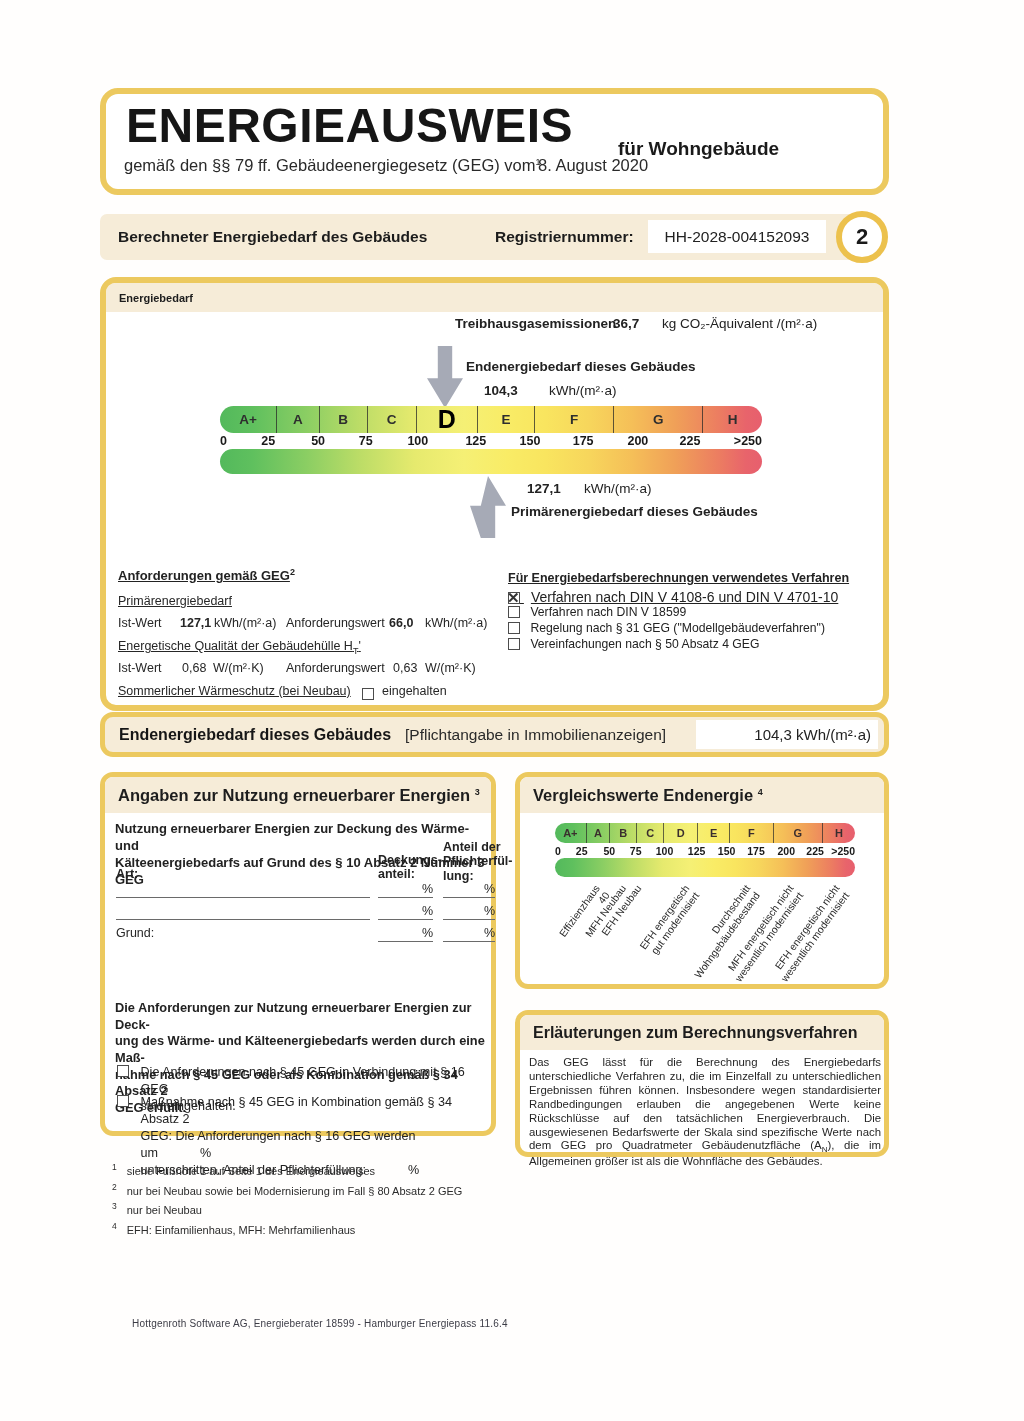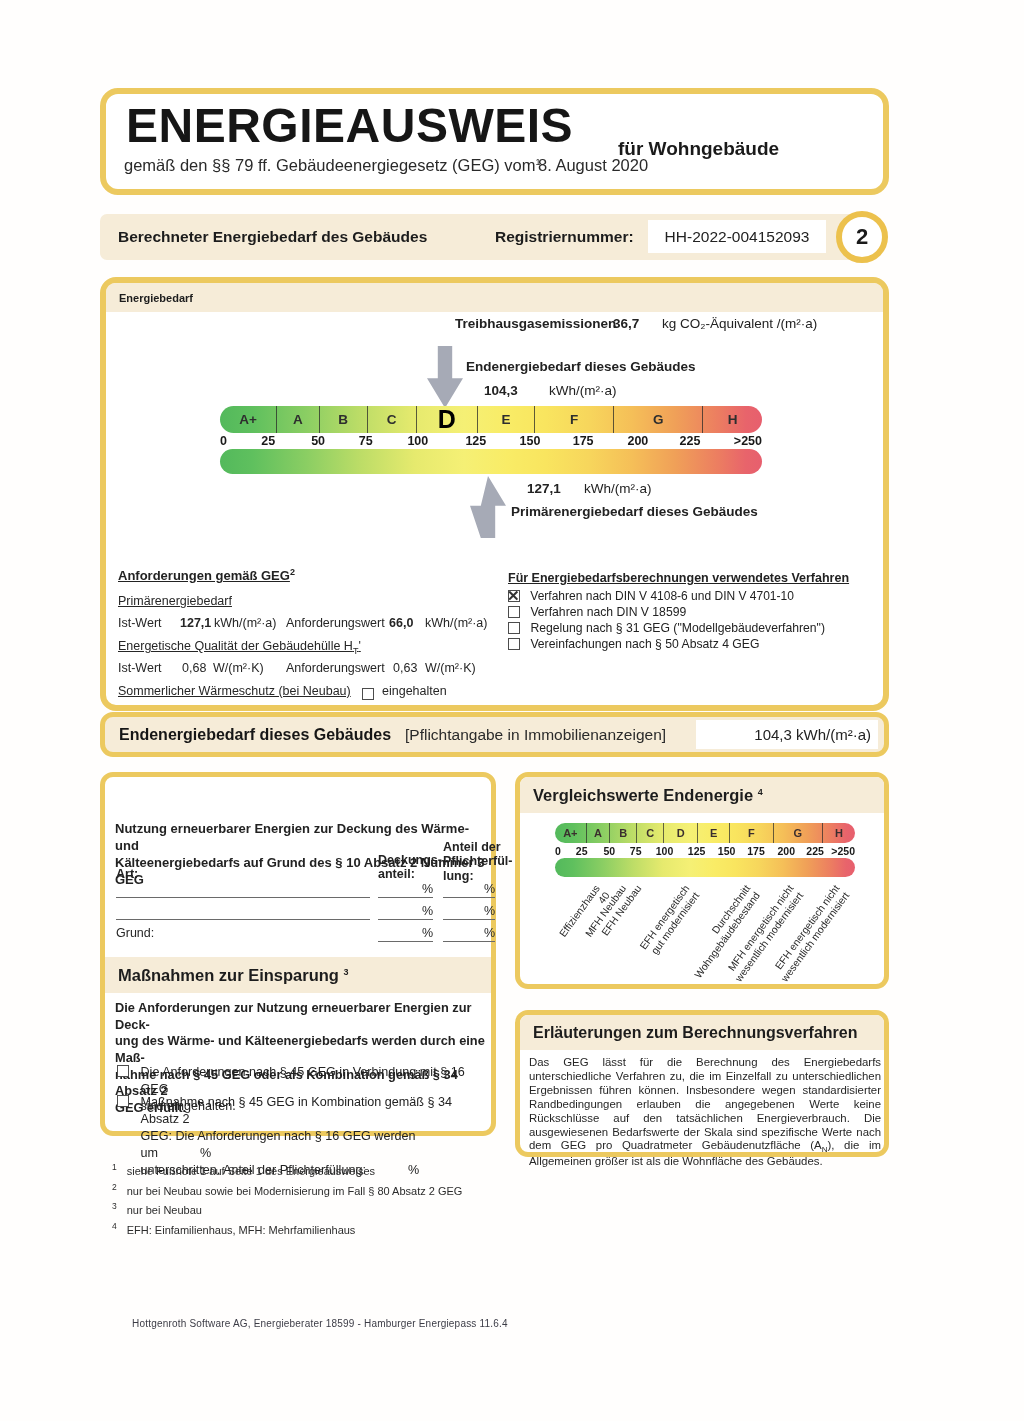--- a/index.html
+++ b/index.html
@@ -64,21 +64,21 @@
     <div class="abs" style="left:18px;top:62px;font-size:16.5px;color:#2a2a2a;">
       <span>gemäß den §§ 79 ff. Gebäudeenergiegesetz (GEG) vom</span><sup>1</sup>
     </div>
     <div class="abs" style="left:432px;top:62px;font-size:16.5px;color:#2a2a2a;">8. August 2020</div>
   </div>
 
   <div class="abs band" style="left:100px;top:214px;width:736px;height:46px;border-radius:7px;">
     <div class="abs b" style="left:18px;top:14px;font-size:15.5px;color:#1c1c1c;">Berechneter Energiebedarf des Gebäudes</div>
     <div class="abs b" style="left:395px;top:14px;font-size:15.5px;color:#1c1c1c;">Registriernummer:</div>
     <div class="abs" style="left:548px;top:6px;width:178px;height:33px;background:#fff;
-         display:flex;align-items:center;justify-content:center;font-size:15.5px;color:#222;">HH-2022-004152093</div>
+         display:flex;align-items:center;justify-content:center;font-size:15.5px;color:#222;">HH-2028-004152093</div>
   </div>
   <div class="abs" style="left:836px;top:211px;width:52px;height:52px;border-radius:50%;
        border:6px solid #ecc14d;background:#fff;box-sizing:border-box;display:flex;
        align-items:center;justify-content:center;font-size:22px;font-weight:bold;color:#1a1a1a;">2</div>
 
   <div class="frame" style="left:100px;top:277px;width:789px;height:434px;border-radius:16px;">
     <div class="panel-head" style="font-size:11px;border-radius:9px 9px 0 0;">Energiebedarf</div>
 
     
     <div class="abs b" style="left:349px;top:33px;font-size:13.5px;">Treibhausgasemissionen</div>
@@ -149,21 +149,21 @@
       <span class="abs small" style="left:180px;top:378px;">Anforderungswert</span>
       <span class="abs small" style="left:287px;top:378px;">0,63</span>
       <span class="abs small" style="left:319px;top:378px;">W/(m²·K)</span>
     </div>
     <div class="abs small u" style="left:12px;top:401px;">Sommerlicher Wärmeschutz (bei Neubau)</div>
     <span class="cb abs" style="left:256px;top:401px;"></span>
     <span class="abs small" style="left:276px;top:401px;">eingehalten</span>
 
     
     <div class="abs b u" style="left:402px;top:288px;font-size:12.5px;">Für Energiebedarfsberechnungen verwendetes Verfahren</div>
-    <div class="abs" style="left:402px;top:306px;font-size:12px;">
+    <div class="abs" style="left:402px;top:306px;font-size:14px;text-decoration:underline;">
       <span class="cb checked"></span>
       <span style="margin-left:7px;">Verfahren nach DIN V 4108-6 und DIN V 4701-10</span>
     </div>
     <div class="abs" style="left:402px;top:322px;font-size:12.2px;">
       <span class="cb"></span>
       <span style="margin-left:7px;">Verfahren nach DIN V 18599</span>
     </div>
     <div class="abs" style="left:402px;top:338px;font-size:12.2px;">
       <span class="cb"></span>
       <span style="margin-left:7px;">Regelung nach § 31 GEG ("Modellgebäudeverfahren")</span>
@@ -176,20 +176,23 @@
 
   <div class="frame thin band" style="left:100px;top:712px;width:789px;height:45px;background:#f6ecd8;">
     <div class="abs b" style="left:14px;top:9px;font-size:16px;color:#161616;">Endenergiebedarf dieses Gebäudes</div>
     <div class="abs" style="left:300px;top:9px;font-size:15.5px;color:#2a2a2a;">[Pflichtangabe in Immobilienanzeigen]</div>
     <div class="abs" style="right:6px;top:3px;width:182px;height:29px;background:#fff;
          display:flex;align-items:center;justify-content:flex-end;padding-right:7px;
          box-sizing:border-box;font-size:15px;color:#222;">104,3 kWh/(m²·a)</div>
   </div>
 
   <div class="frame thin" style="left:100px;top:772px;width:396px;height:364px;">
+    <div class="panel-head" style="border-radius:8px 8px 0 0;">
+      <span>Angaben zur Nutzung erneuerbarer Energien</span> <sup>3</sup>
+    </div>
     <div class="abs b pre" style="left:10px;top:44px;font-size:13px;line-height:1.3;">Nutzung erneuerbarer Energien zur Deckung des Wärme- und
 Kälteenergiebedarfs auf Grund des § 10 Absatz 2 Nummer 3 GEG</div>
 
     <div class="abs b" style="left:11px;top:90px;font-size:12.5px;">Art:</div>
     <div class="abs b pre" style="left:273px;top:76px;font-size:12.5px;line-height:1.15;">Deckungs-
 anteil:</div>
     <div class="abs b pre" style="left:338px;top:63px;font-size:12.5px;line-height:1.15;">Anteil der
 Pflichterfül-
 lung:</div>
 
@@ -198,23 +201,20 @@
     <div class="abs hr-cell small" style="left:338px;top:105px;width:52px;height:15px;text-align:right;">%</div>
 
     <div class="hr-cell" style="left:11px;top:129px;width:254px;height:13px;"></div>
     <div class="abs hr-cell small" style="left:273px;top:127px;width:55px;height:15px;text-align:right;">%</div>
     <div class="abs hr-cell small" style="left:338px;top:127px;width:52px;height:15px;text-align:right;">%</div>
 
     <div class="abs small" style="left:11px;top:149px;">Grund:</div>
     <div class="abs hr-cell small" style="left:273px;top:149px;width:55px;height:15px;text-align:right;">%</div>
     <div class="abs hr-cell small" style="left:338px;top:149px;width:52px;height:15px;text-align:right;">%</div>
 
-    <div class="panel-head" style="top:180px;border-radius:0;">
-      <span>Maßnahmen zur Einsparung</span> <sup>3</sup>
-    </div>
     <div class="abs b pre" style="left:10px;top:223px;font-size:12.8px;line-height:1.3;">Die Anforderungen zur Nutzung erneuerbarer Energien zur Deck-
 ung des Wärme- und Kälteenergiebedarfs werden durch eine Maß-
 nahme nach § 45 GEG oder als Kombination gemäß § 34 Absatz 2
 GEG erfüllt.</div>
     <div class="abs" style="left:12px;top:287px;font-size:12.6px;">
       <span class="cb" style="vertical-align:top;margin-top:1px;"></span>
       <span class="pre" style="display:inline-block;margin-left:8px;line-height:1.35;width:330px;vertical-align:top;">Die Anforderungen nach § 45 GEG in Verbindung mit § 16 GEG
 sind eingehalten.</span>
     </div>
     <div class="abs" style="left:12px;top:317px;font-size:12.6px;">

